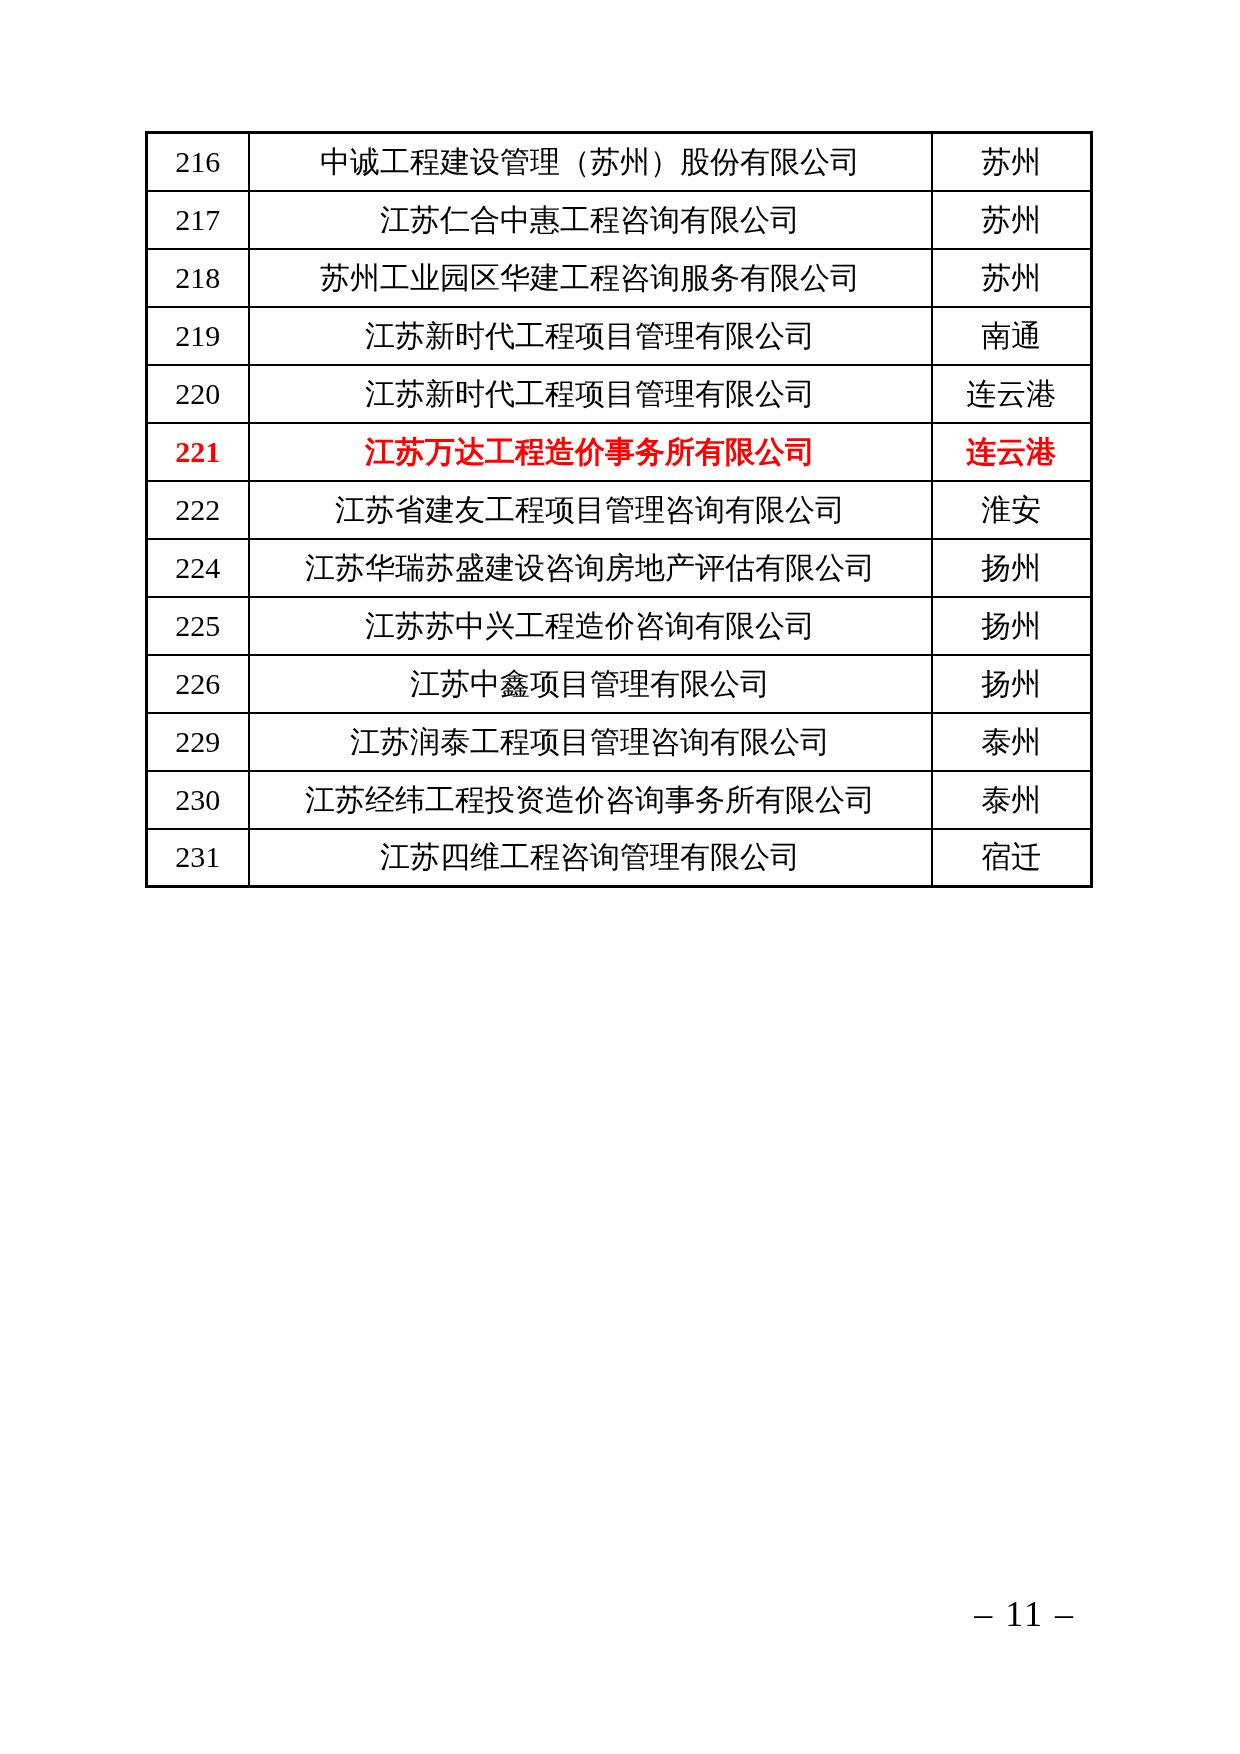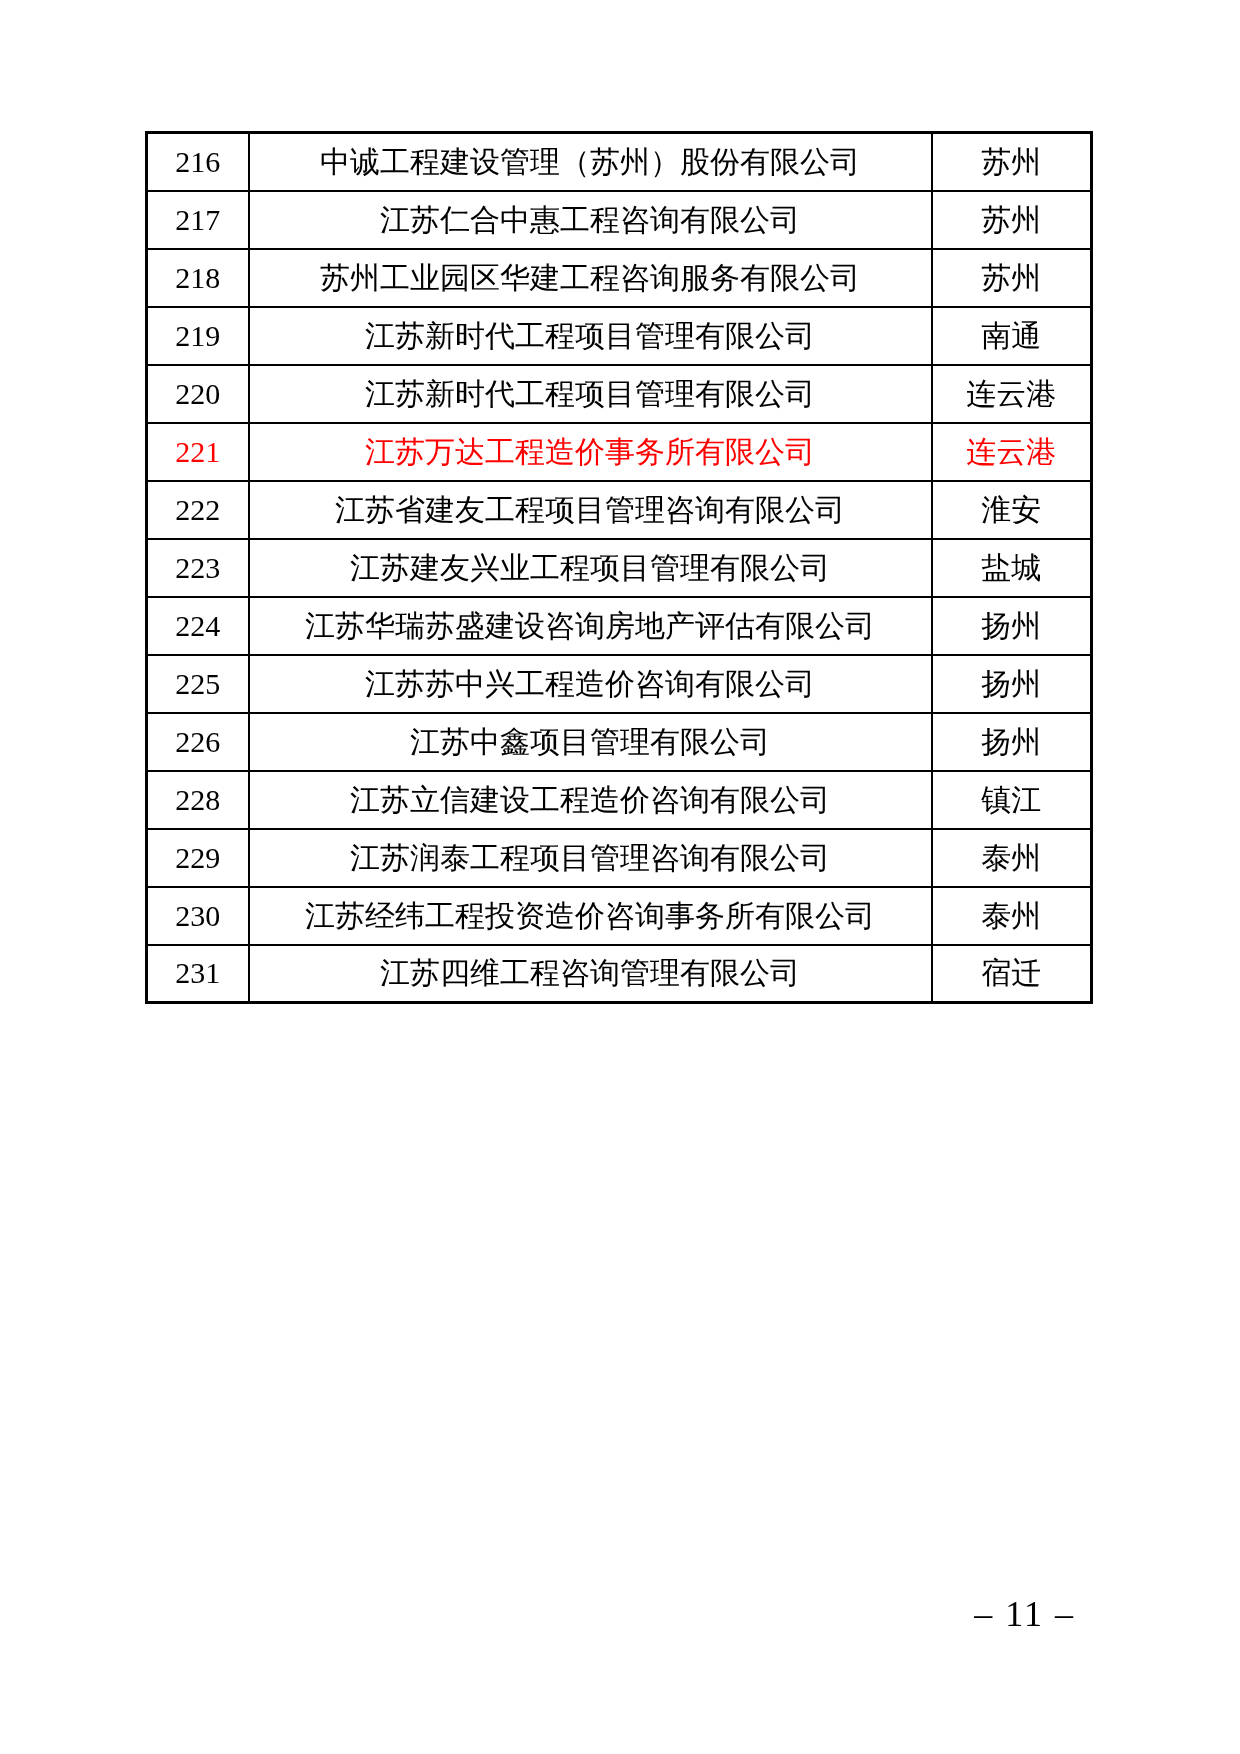--- a/index.html
+++ b/index.html
@@ -35,21 +35,21 @@
     height: 58px;
     text-align: center;
     vertical-align: middle;
     font-size: 30px;
     line-height: 1;
     overflow: hidden;
     white-space: nowrap;
   }
   td.num-cell { font-size: 31px; }
   tr.highlight td {
-    font-weight: 400;
+    font-weight: 700;
   }
   .page-footer {
     position: absolute;
     top: 1593px;
     right: 165px;
     font-size: 36px;
     letter-spacing: 2px;
     color: #000000;
     white-space: nowrap;
   }
@@ -95,43 +95,33 @@
     <td class="num-cell">221</td>
     <td class="name-cell">江苏万达工程造价事务所有限公司</td>
     <td class="city-cell">连云港</td>
   </tr>
         <tr>
     <td class="num-cell">222</td>
     <td class="name-cell">江苏省建友工程项目管理咨询有限公司</td>
     <td class="city-cell">淮安</td>
   </tr>
         <tr>
-    <td class="num-cell">223</td>
-    <td class="name-cell">江苏建友兴业工程项目管理有限公司</td>
-    <td class="city-cell">盐城</td>
-  </tr>
-        <tr>
     <td class="num-cell">224</td>
     <td class="name-cell">江苏华瑞苏盛建设咨询房地产评估有限公司</td>
     <td class="city-cell">扬州</td>
   </tr>
         <tr>
     <td class="num-cell">225</td>
     <td class="name-cell">江苏苏中兴工程造价咨询有限公司</td>
     <td class="city-cell">扬州</td>
   </tr>
         <tr>
     <td class="num-cell">226</td>
     <td class="name-cell">江苏中鑫项目管理有限公司</td>
     <td class="city-cell">扬州</td>
-  </tr>
-        <tr>
-    <td class="num-cell">228</td>
-    <td class="name-cell">江苏立信建设工程造价咨询有限公司</td>
-    <td class="city-cell">镇江</td>
   </tr>
         <tr>
     <td class="num-cell">229</td>
     <td class="name-cell">江苏润泰工程项目管理咨询有限公司</td>
     <td class="city-cell">泰州</td>
   </tr>
         <tr>
     <td class="num-cell">230</td>
     <td class="name-cell">江苏经纬工程投资造价咨询事务所有限公司</td>
     <td class="city-cell">泰州</td>

